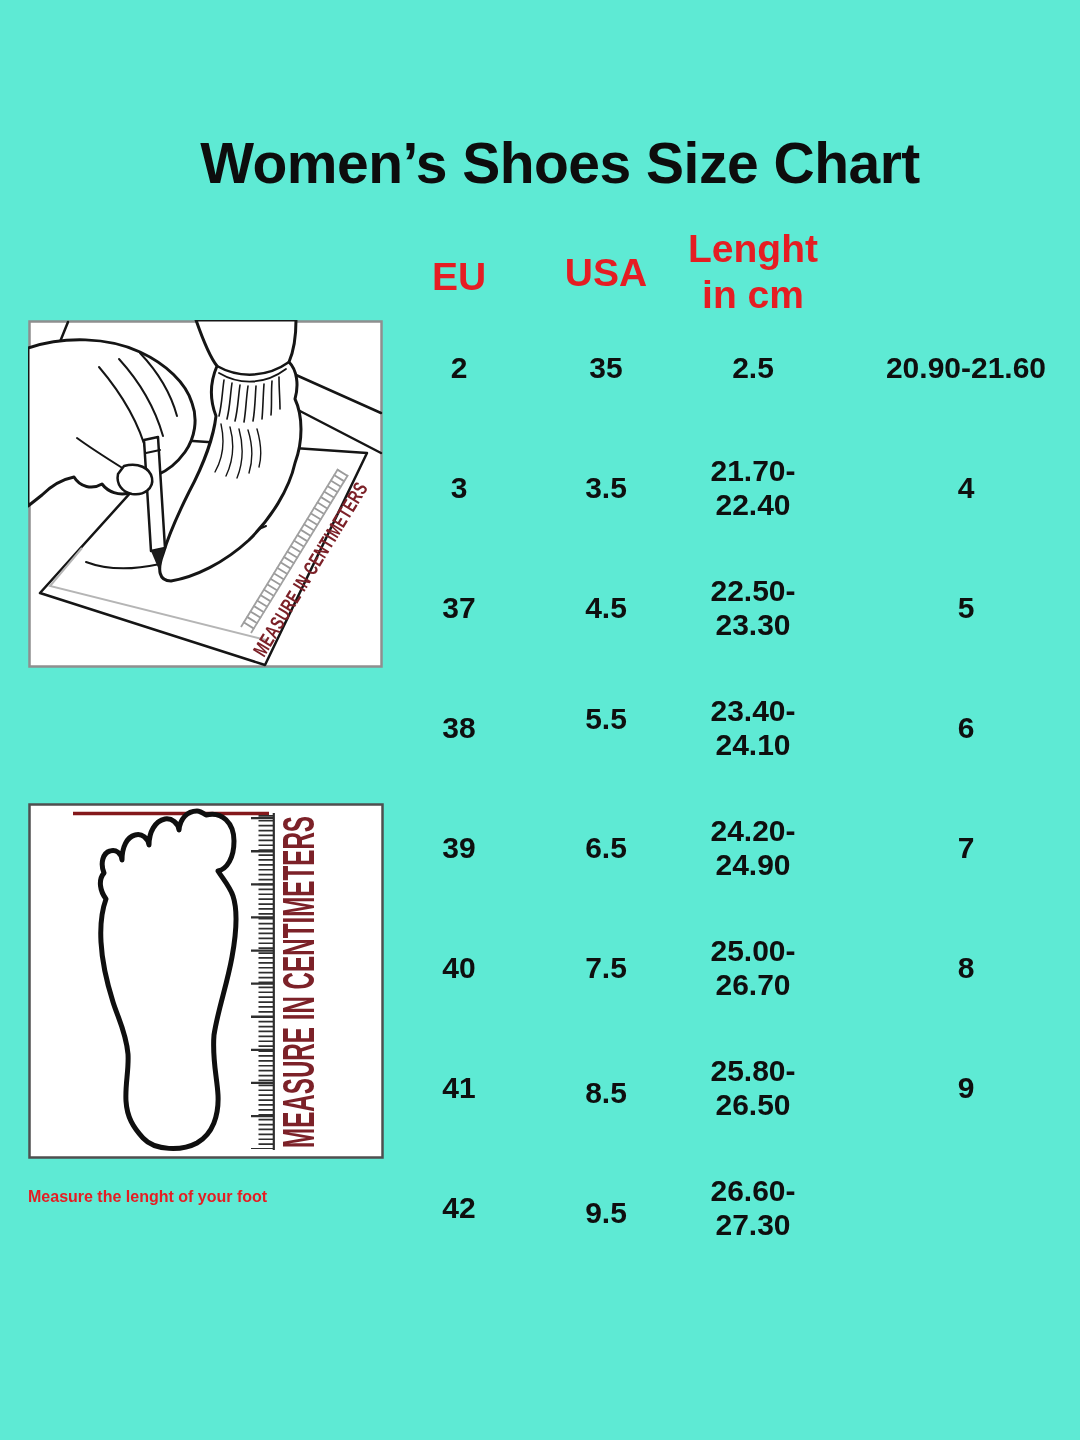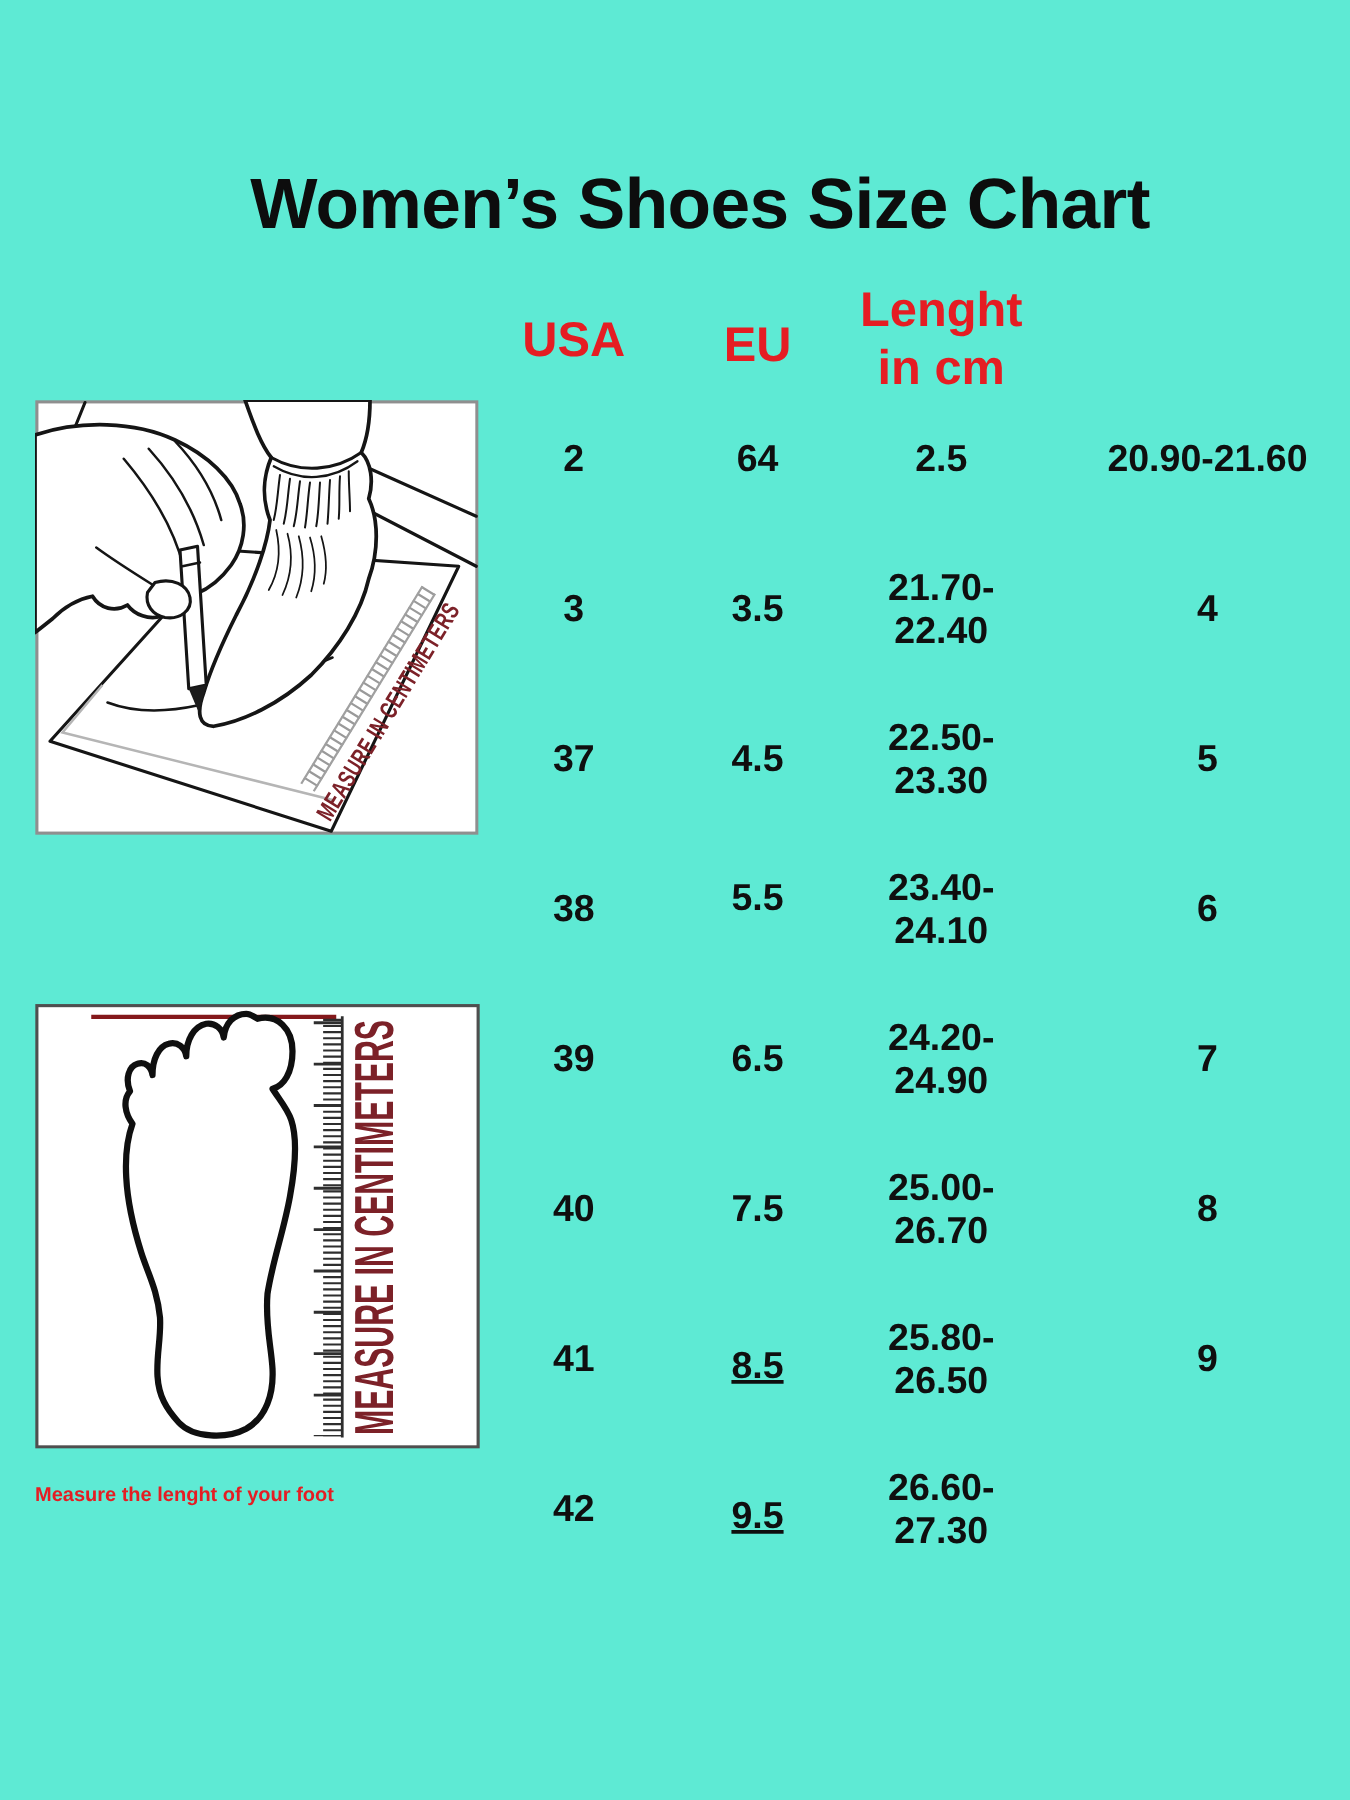--- a/index.html
+++ b/index.html
@@ -25,21 +25,21 @@
   }
   .hdr-cell.left { align-items:flex-start; padding-left:18px; }
   .hdr-cell.eu   { transform:translateY(5px); }
   .hdr-cell.usa  { transform:translateY(1px); }
   .data-grid { top:308px; grid-auto-rows:120px; }
   .cell {
     display:flex; align-items:center; justify-content:center;
     font-size:30px; font-weight:700; color:#0f0f0f; text-align:center;
   }
   .raise { transform:translateY(-9px);text-align:center; }
-  .drop  { transform:translateY(5px);text-decoration:underline;  }
+  .drop  { transform:translateY(5px);  }
   
   .fig1 { position:absolute; left:28px; top:320px; }
   .fig2 { position:absolute; left:28px; top:803px; }
   .note {
     position:absolute; left:28px; top:1181px;
     font-size:16px; font-weight:700; color:var(--accent_red); line-height:32px;
   }
   
   .ink      { stroke:#151515; fill:none; stroke-linecap:round; stroke-linejoin:round; }
   .white-ink{ stroke:#151515; fill:#ffffff; stroke-linejoin:round; stroke-linecap:round; }
@@ -56,35 +56,35 @@
   .maroon-line { stroke:var(--dark_red_line); }
 </style>
 </head>
 <body>
 
 <div class="page">
 
   <h1 class="title">Women’s Shoes Size Chart</h1>
 
   <div class="hdr-grid">
+    <div class="hdr-cell eu">
+      <span>EU</span>
+    </div>
     <div class="hdr-cell usa">
       <span>USA</span>
-    </div>
-    <div class="hdr-cell eu">
-      <span>EU</span>
     </div>
     <div class="hdr-cell">
       <span>Lenght</span>
       <span>in cm</span>
     </div>
   </div>
 
   <div class="data-grid">
     <div class="cell">2</div>
-    <div class="cell">64</div>
+    <div class="cell">35</div>
     <div class="cell">2.5</div>
     <div class="cell">20.90-21.60</div>
 
     <div class="cell">3</div>
     <div class="cell">3.5</div>
     <div class="cell">21.70-22.40</div>
 
     <div class="cell">4</div>
     <div class="cell">37</div>
     <div class="cell">4.5</div>

